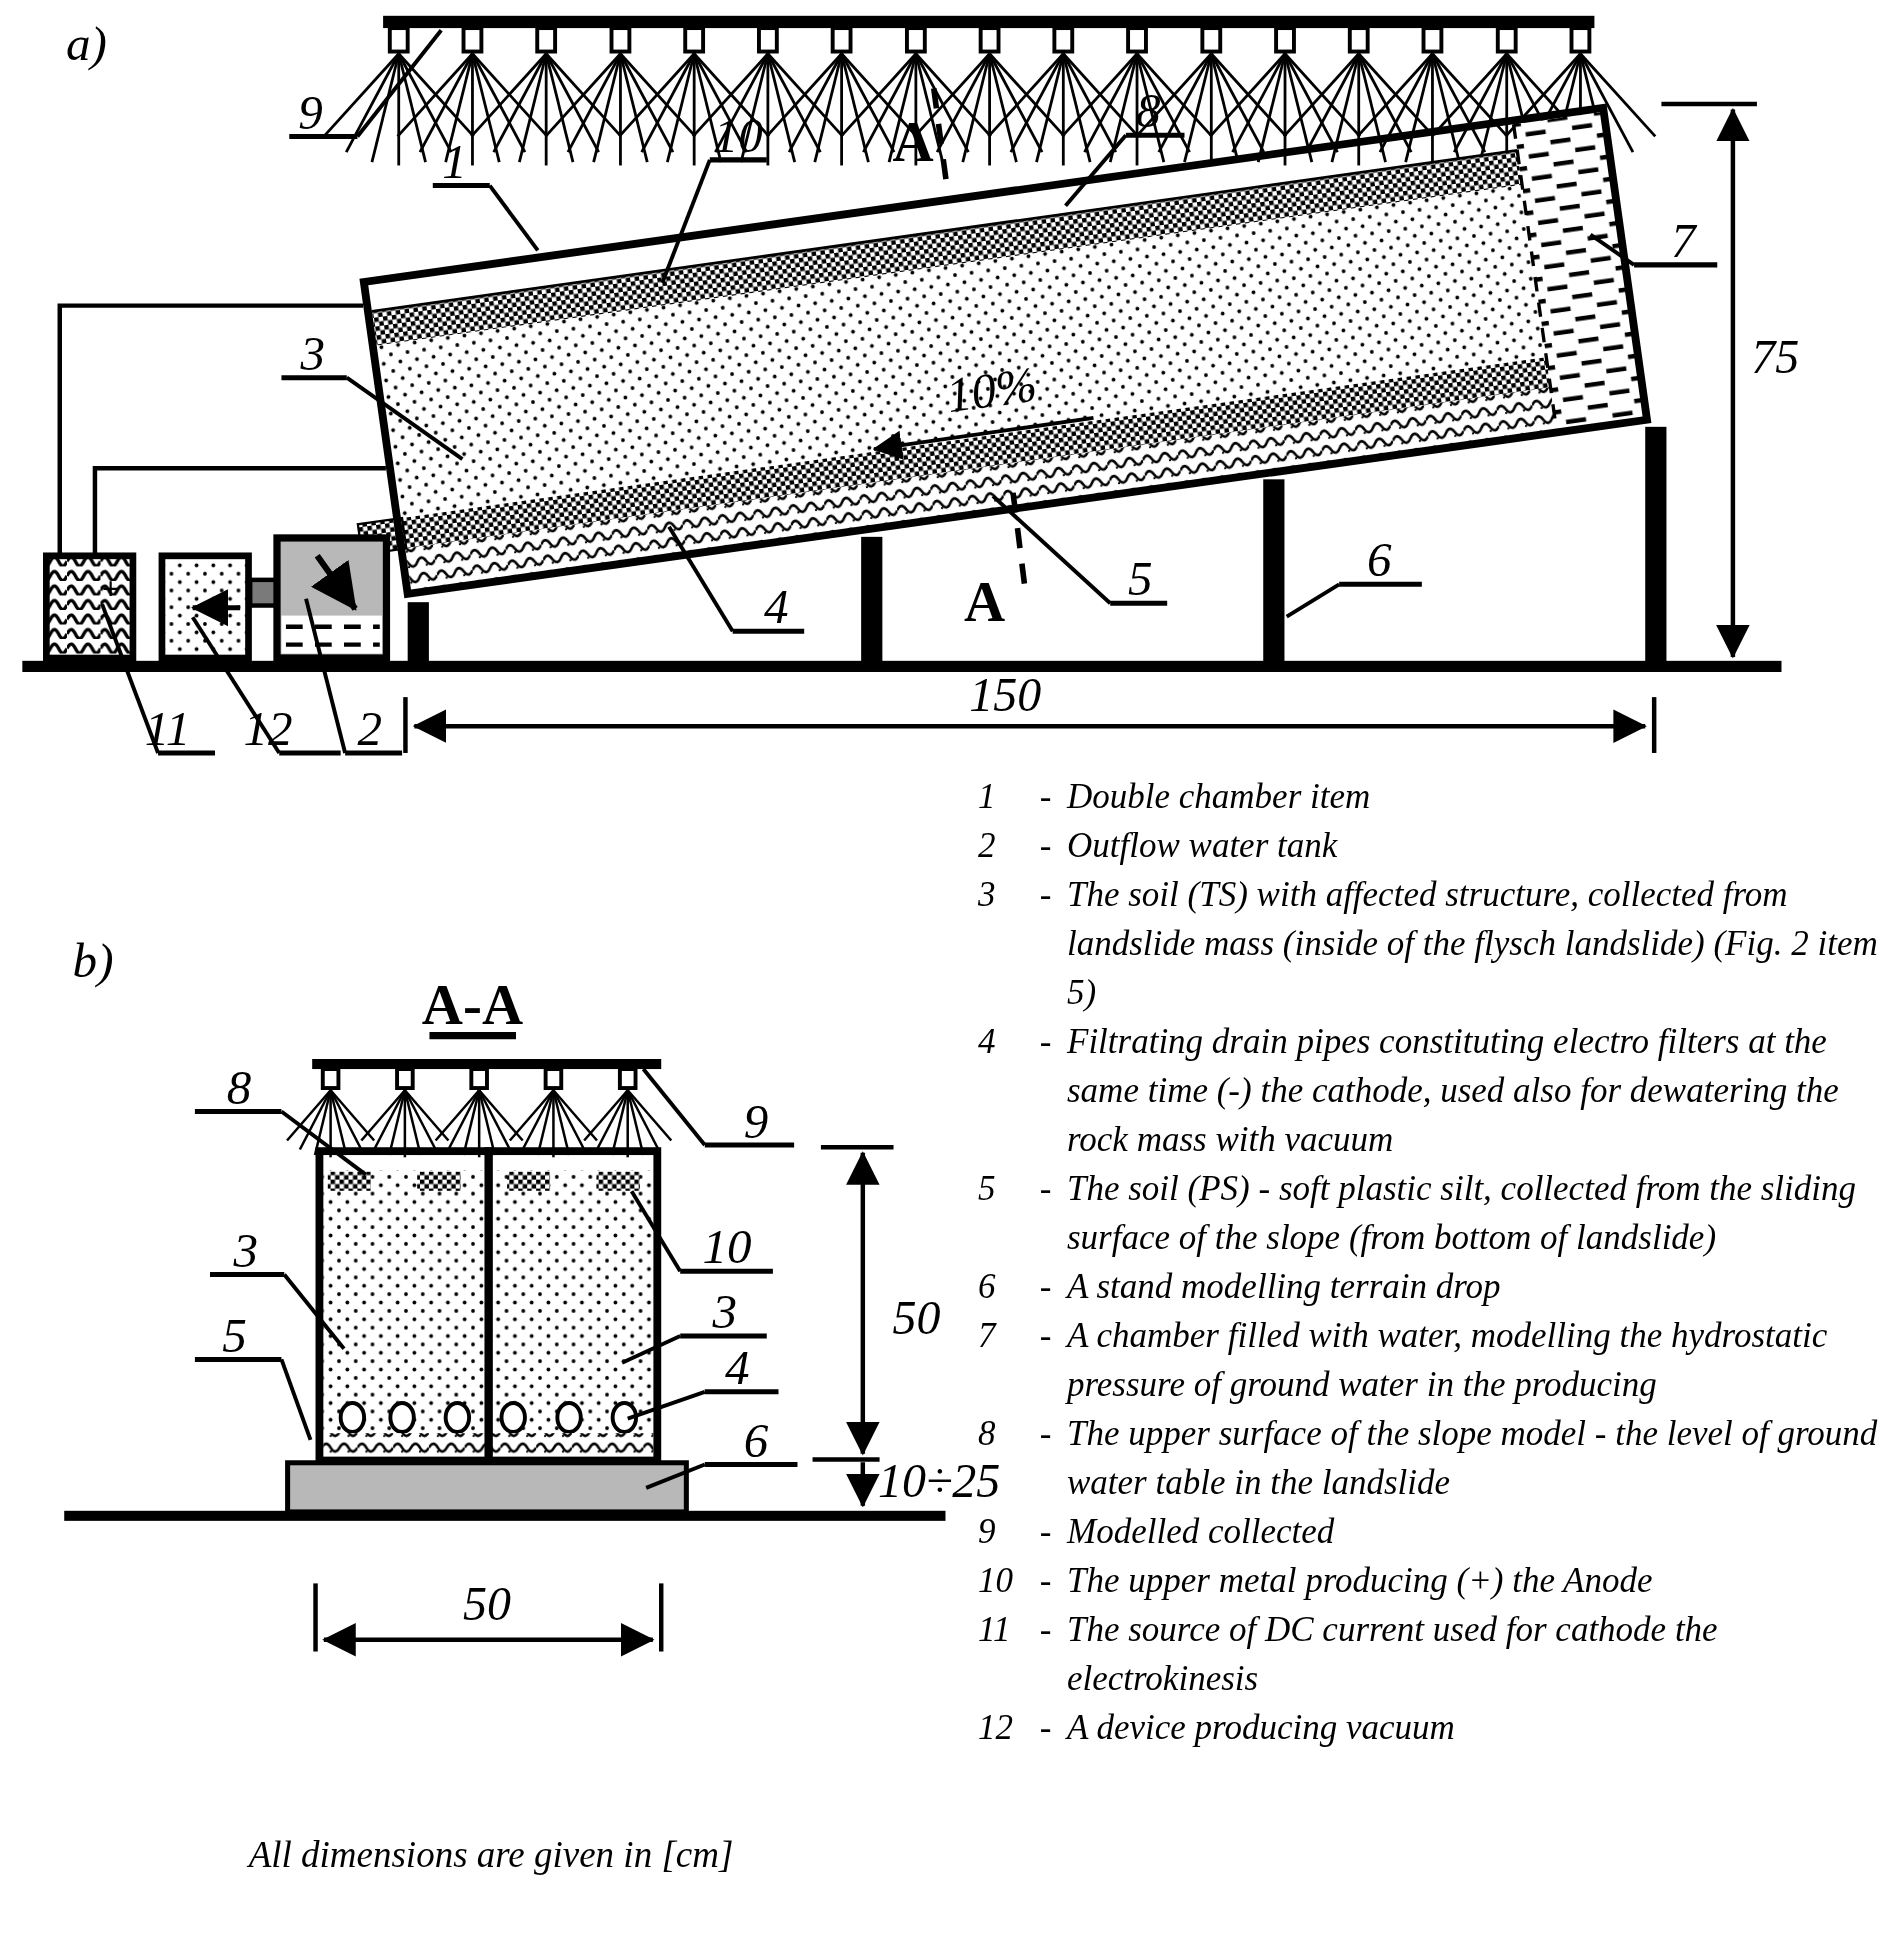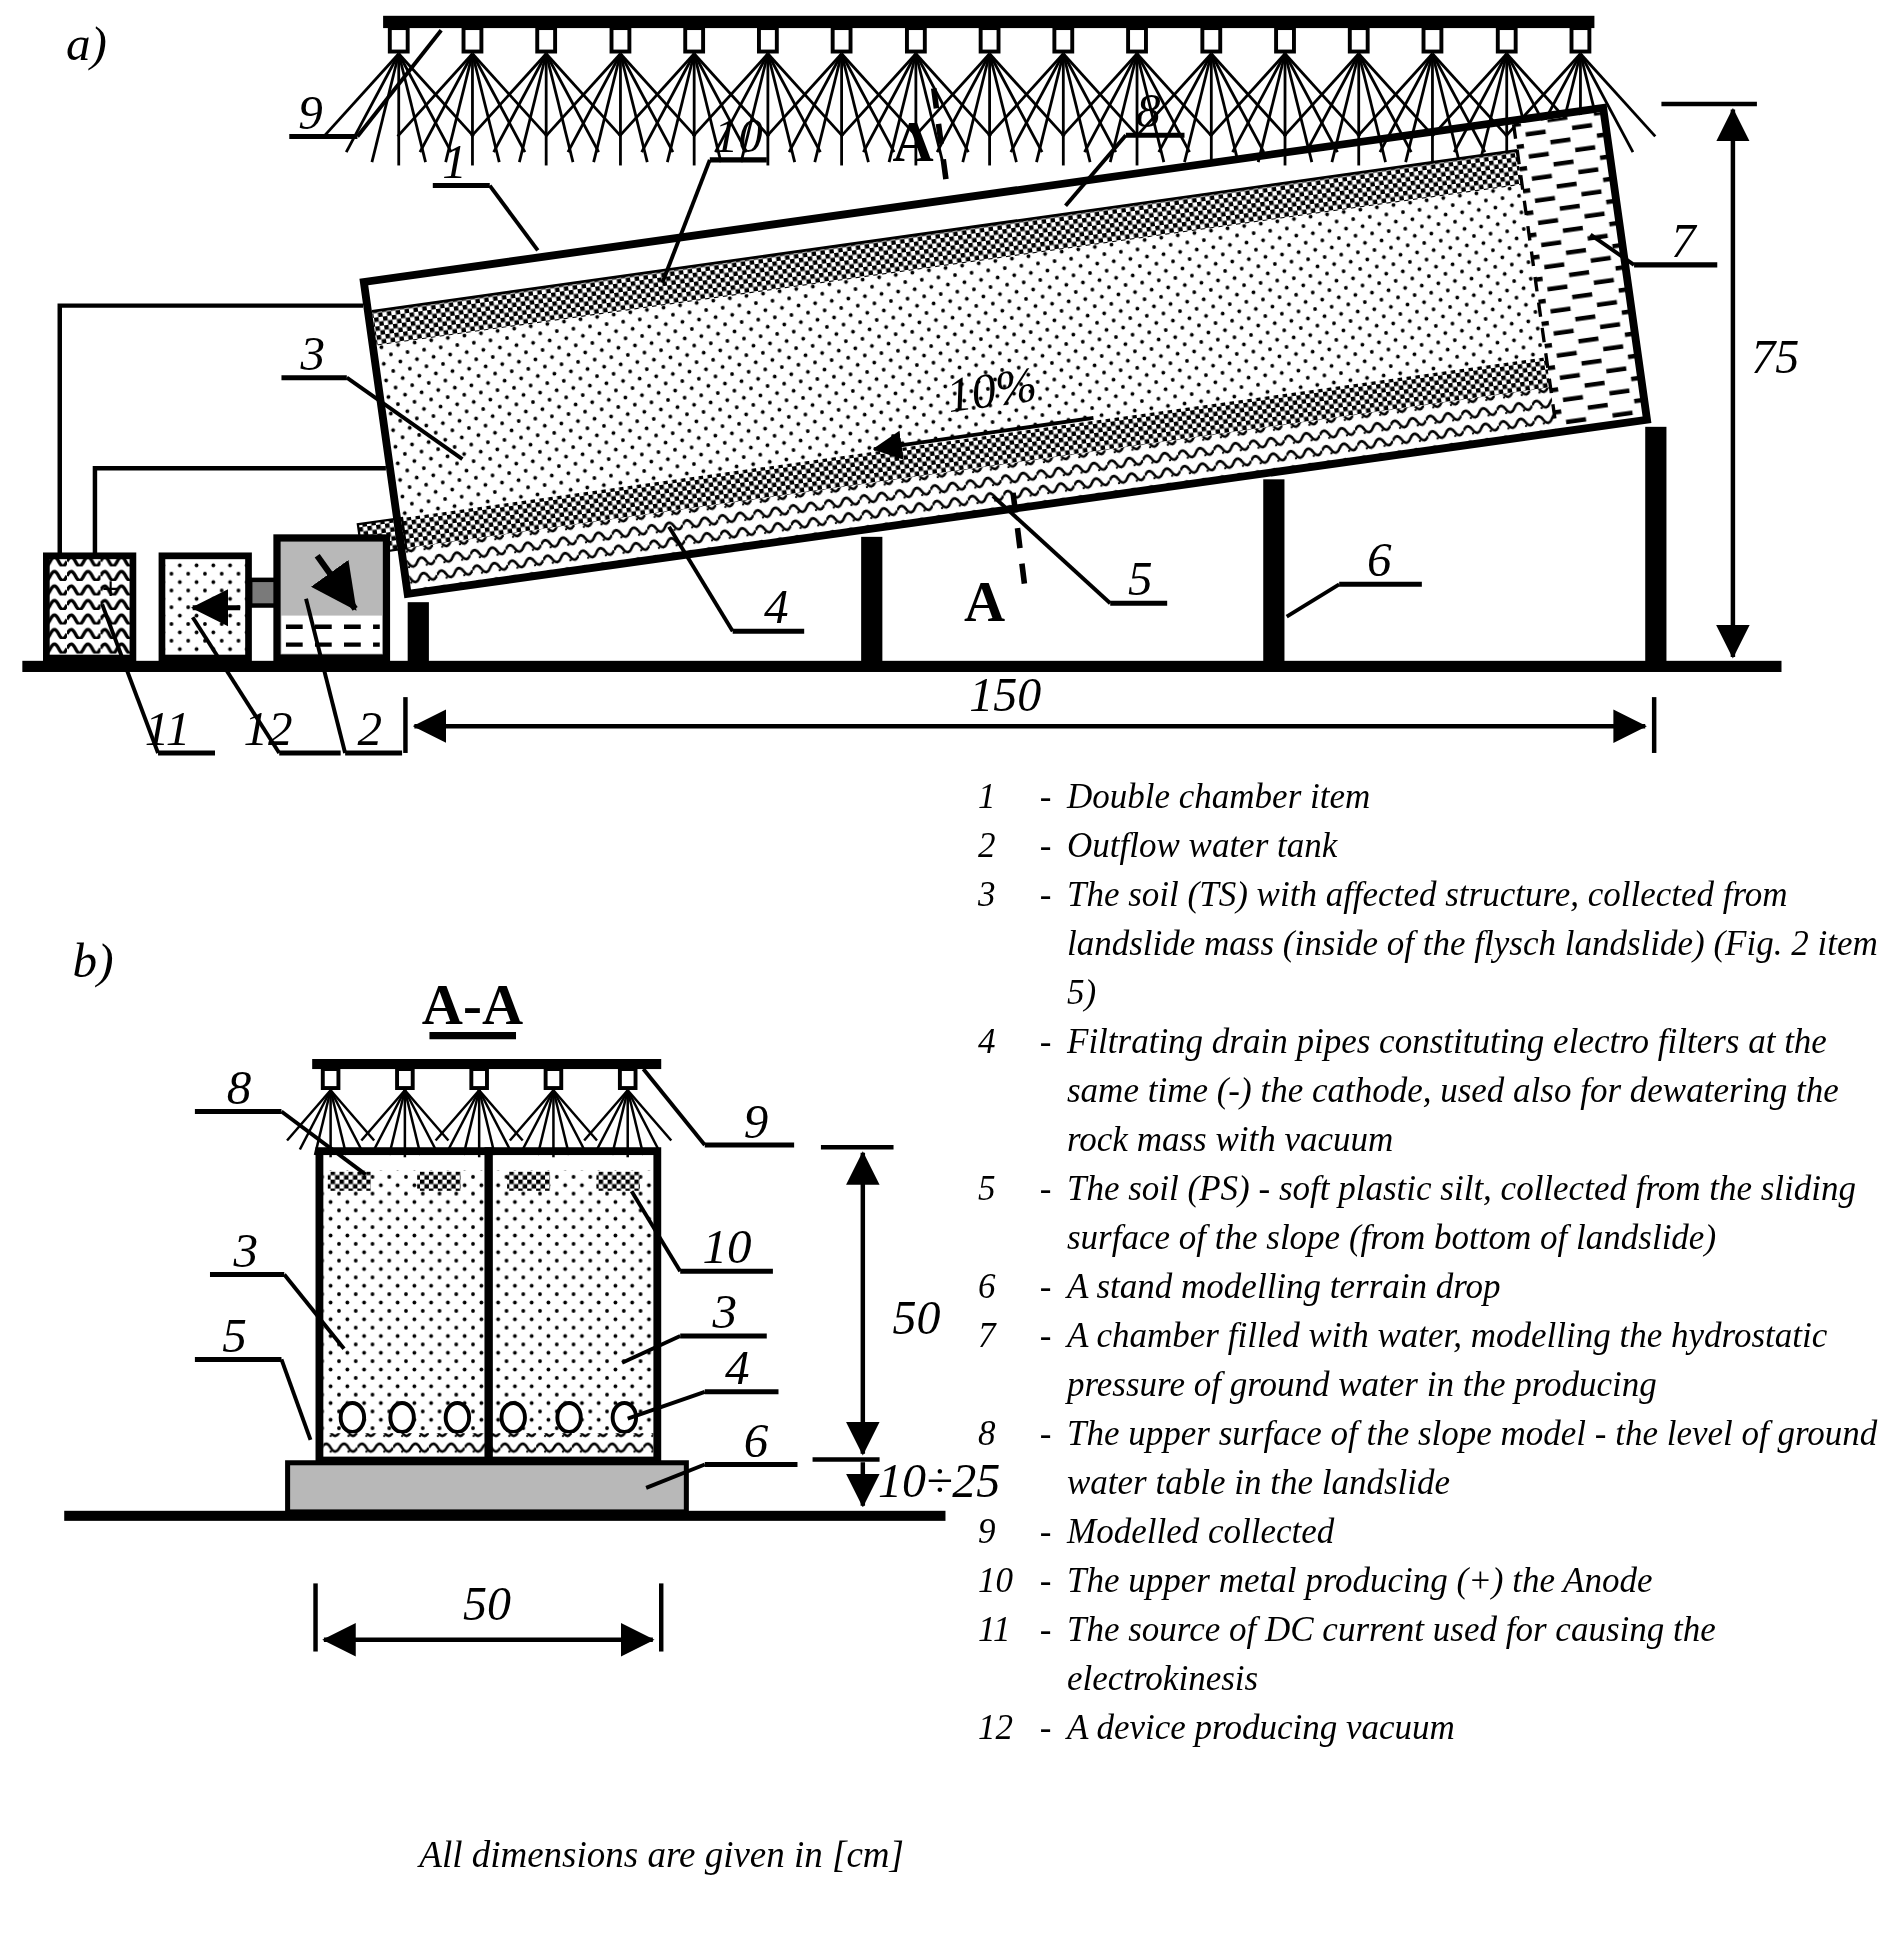--- a/index.html
+++ b/index.html
@@ -10,21 +10,21 @@
   .lbl{font-style:italic;font-size:88px}
   .sec{font-weight:bold;font-size:102px}
   .dim{font-style:italic;font-size:86px}
   .small{font-size:56px;font-weight:bold}
   .legend{position:absolute;left:978px;top:772px;width:923px;
           font-style:italic;font-size:35px;line-height:49px}
   .legend-row{display:flex;align-items:flex-start}
   .legend-num{flex:0 0 89px;display:flex;justify-content:space-between;
               padding-right:15.6px;box-sizing:border-box}
   .legend-text{flex:1}
-  .caption{position:absolute;left:78px;top:1833px;width:826px;text-align:right;
+  .caption{position:absolute;left:78px;top:1833px;width:826px;text-align:center;
            font-style:italic;font-size:37px}
 </style>
 </head>
 <body>
 
 <div class="page">
 
 <svg width="1901" height="1946" viewBox="0 0 3404 3484">
   <defs>
     <pattern id="dots" width="30" height="30" patternUnits="userSpaceOnUse">
@@ -341,21 +341,21 @@
           <span>10</span>
           <span>-</span>
         </span>
     <span class="legend-text">The upper metal producing (+) the Anode</span>
   </div>
   <div class="legend-row">
     <span class="legend-num">
           <span>11</span>
           <span>-</span>
         </span>
-    <span class="legend-text">The source of DC current used for causing the electrokinesis</span>
+    <span class="legend-text">The source of DC current used for cathode the electrokinesis</span>
   </div>
   <div class="legend-row">
     <span class="legend-num">
           <span>12</span>
           <span>-</span>
         </span>
     <span class="legend-text">A device producing vacuum</span>
   </div>
 </div>
 

